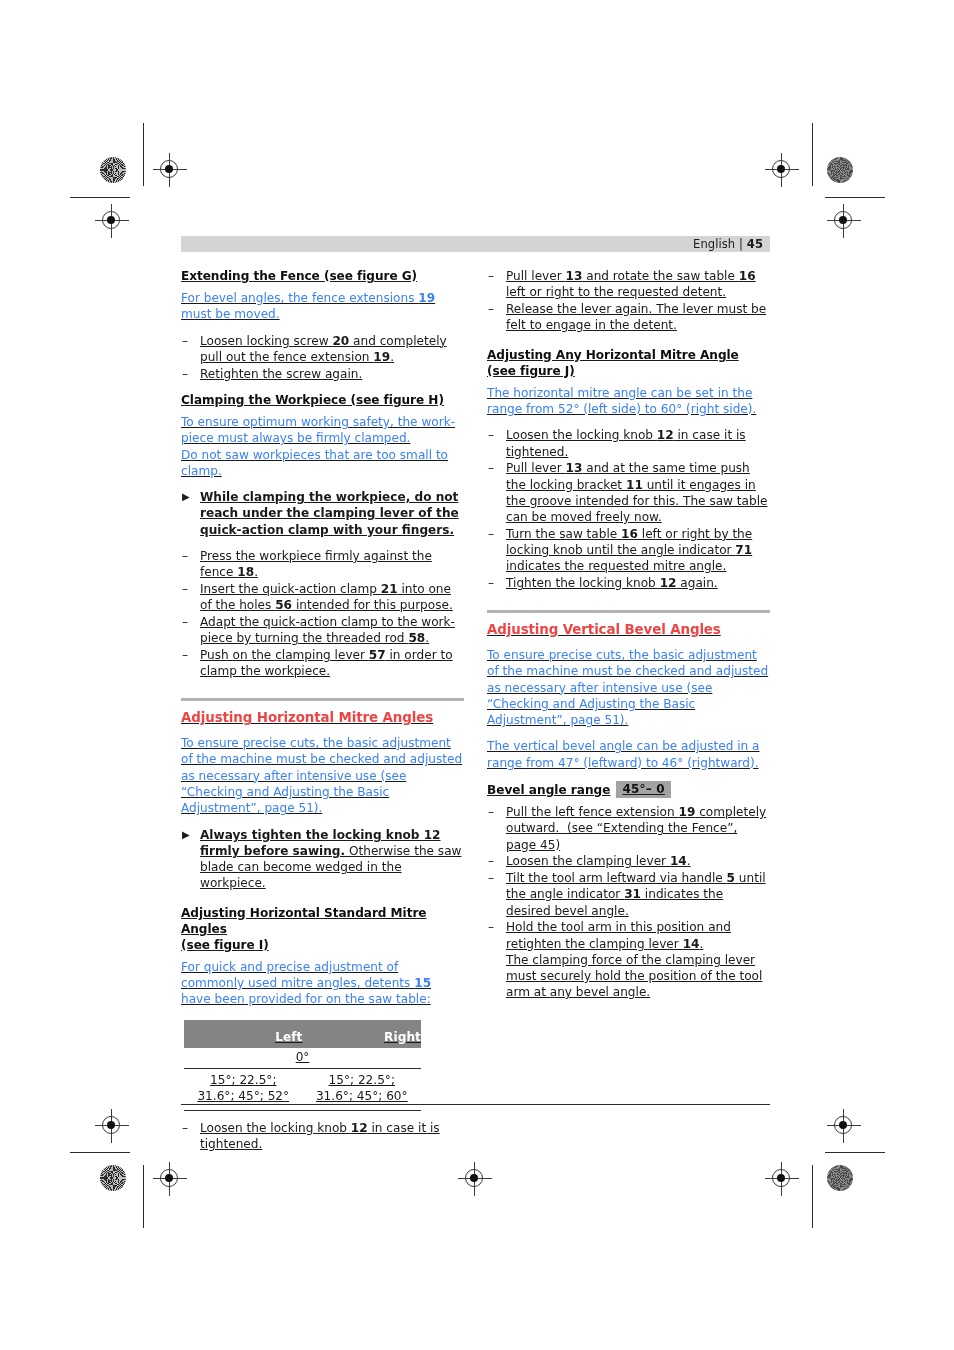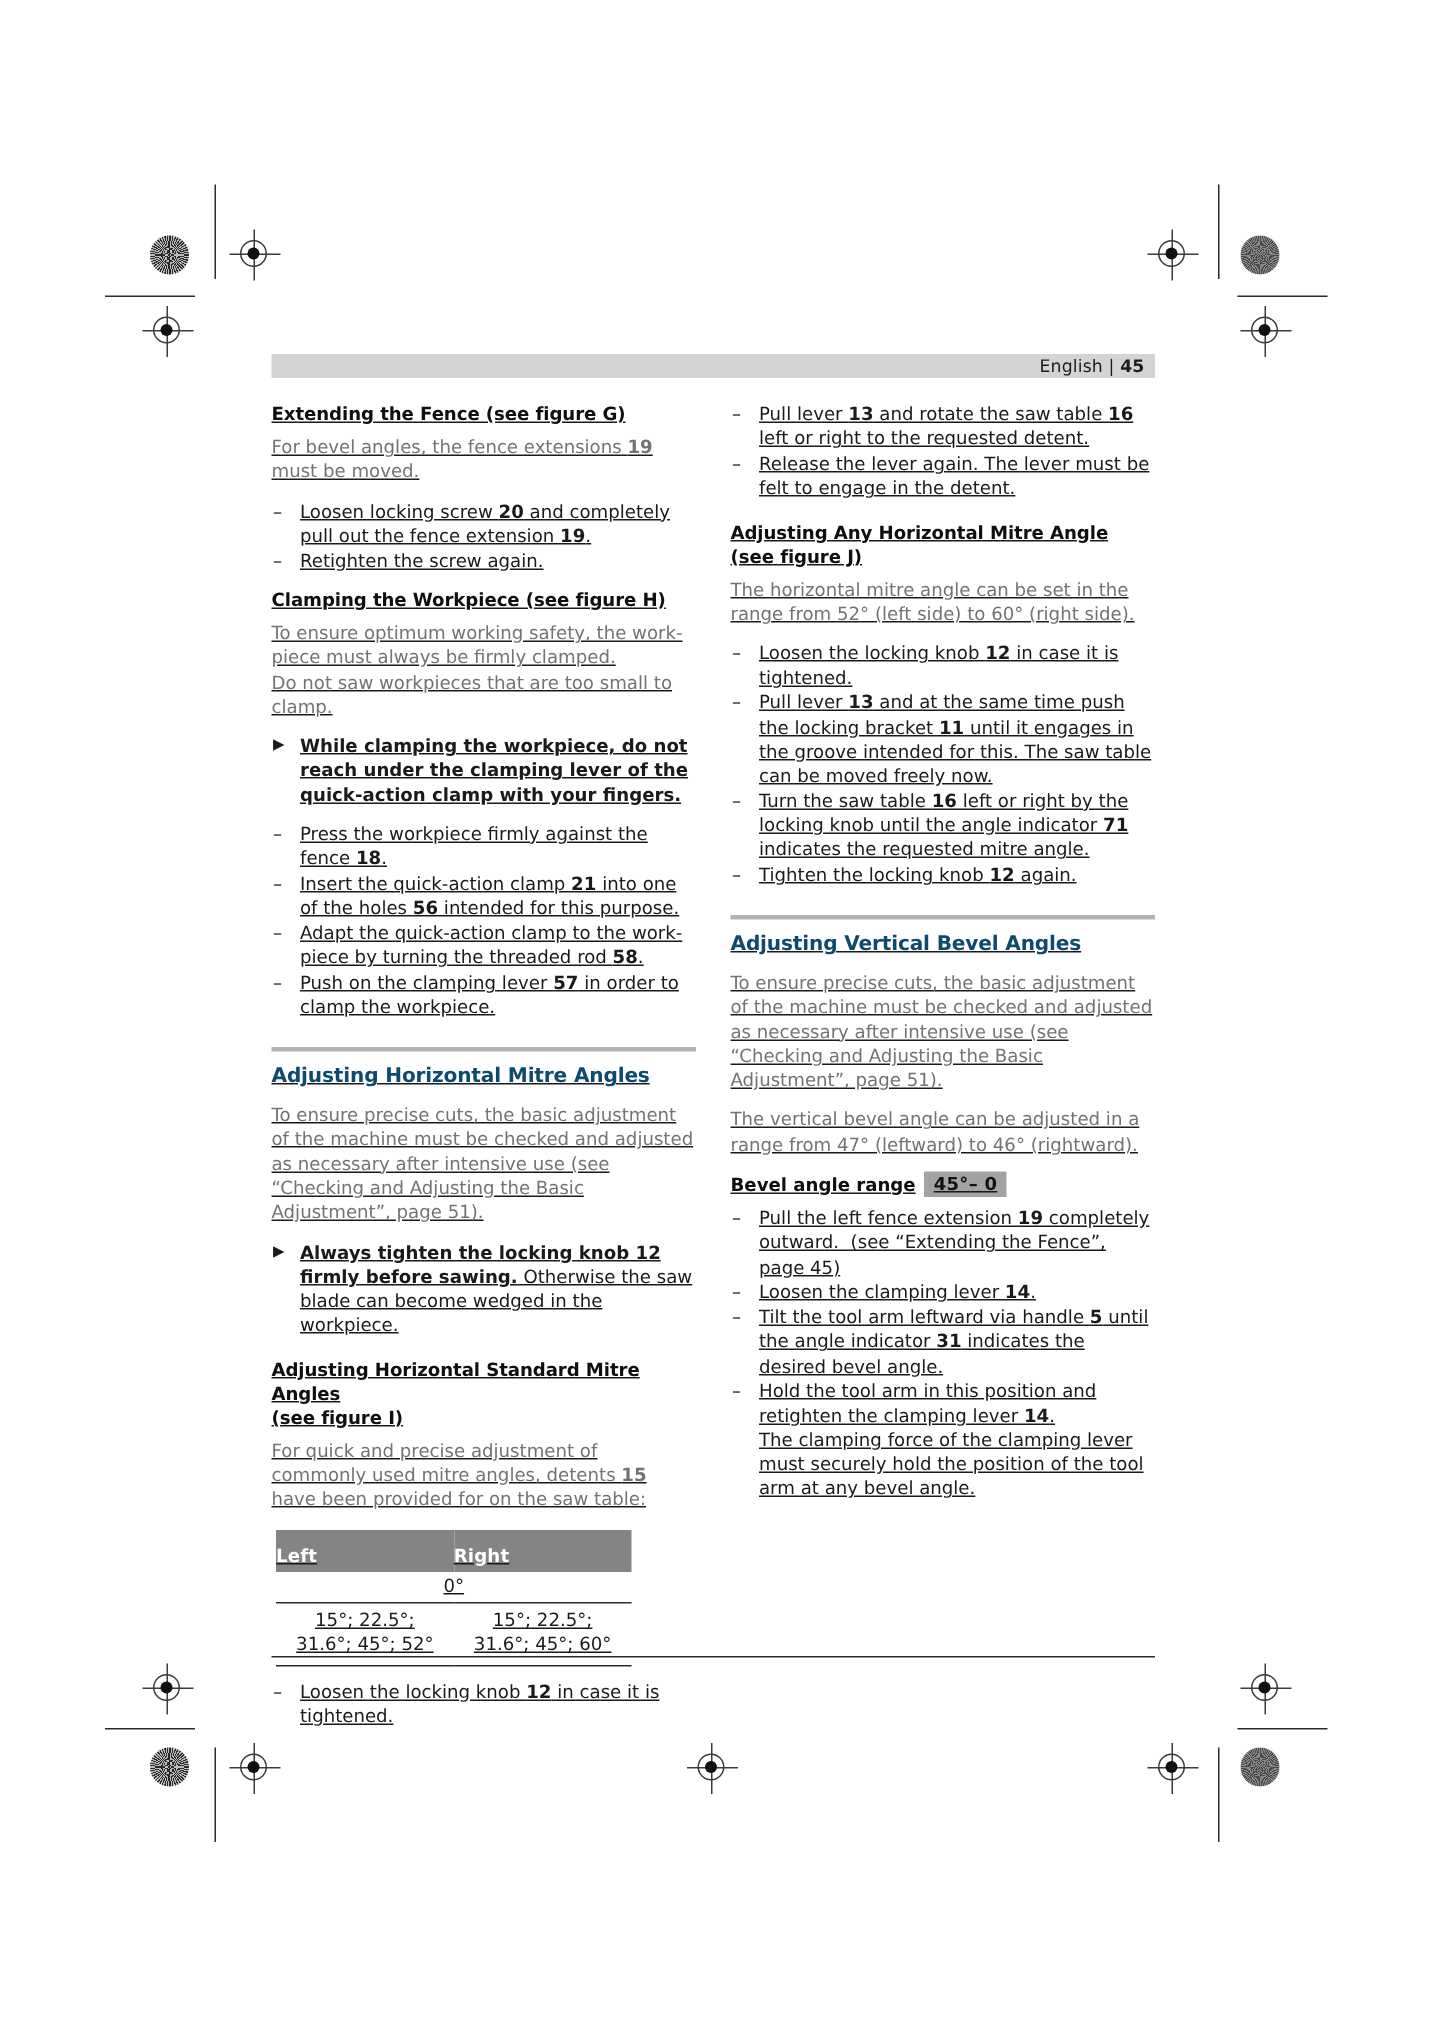--- a/index.html
+++ b/index.html
@@ -105,35 +105,35 @@
     height: 3px;
     background: #b3b3b3;
     margin-bottom: 9px;
   }
   h2.sec {
     font-size: 13.4px;
     font-weight: bold;
     margin: 0 0 8px 0;
     line-height: 1.25;
     letter-spacing: -0.1px;
-    color: #0c4a6e;
+    color: #ef4444;
   }
   h3.sub {
     font-size: 12.1px;
     font-weight: bold;
     margin: 0 0 6px 0;
     line-height: 1.33;
     letter-spacing: -0.05px;
     color: #0f0f0f;
   }
   p.body {
     font-size: 12.1px;
     line-height: 1.345;
     margin: 0 0 10px 0;
-    color: #737373;
+    color: #3b82f6;
   }
   p.body.tight { margin-bottom: 0; }
   p.body b { font-weight: bold; }
 
   
   ul.dash {
     list-style: none;
     margin: 0 0 10px 0;
     padding: 0;
   }
@@ -184,21 +184,21 @@
     width: 237px;
     margin: 12px 0 9px 3px;
     font-size: 12.1px;
   }
   table.mitre th {
     background: #848484;
     color: #ffffff;
     font-weight: bold;
     font-size: 12.1px;
     padding: 10px 0 4px 0;
-    text-align: left;
+    text-align: right;
     letter-spacing: 0.1px;
   }
   table.mitre td {
     text-align: center;
     padding: 2px 0 3px 0;
     color: #1a1a1a;
     line-height: 1.3;
   }
   table.mitre tr.zero td {
     border-bottom: 1px solid #2b2b2b;

